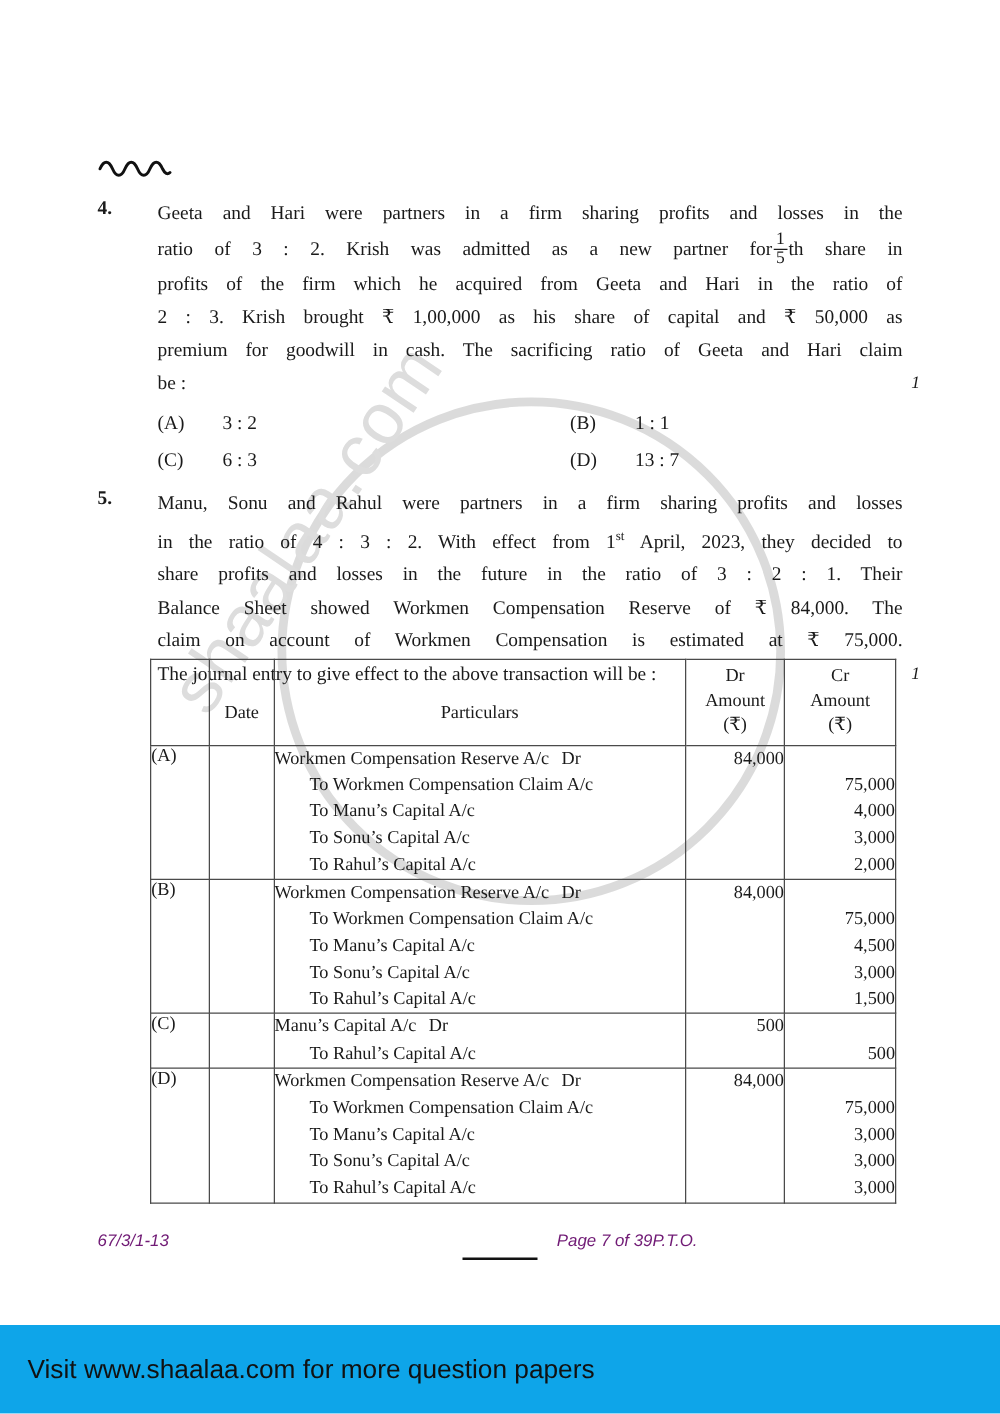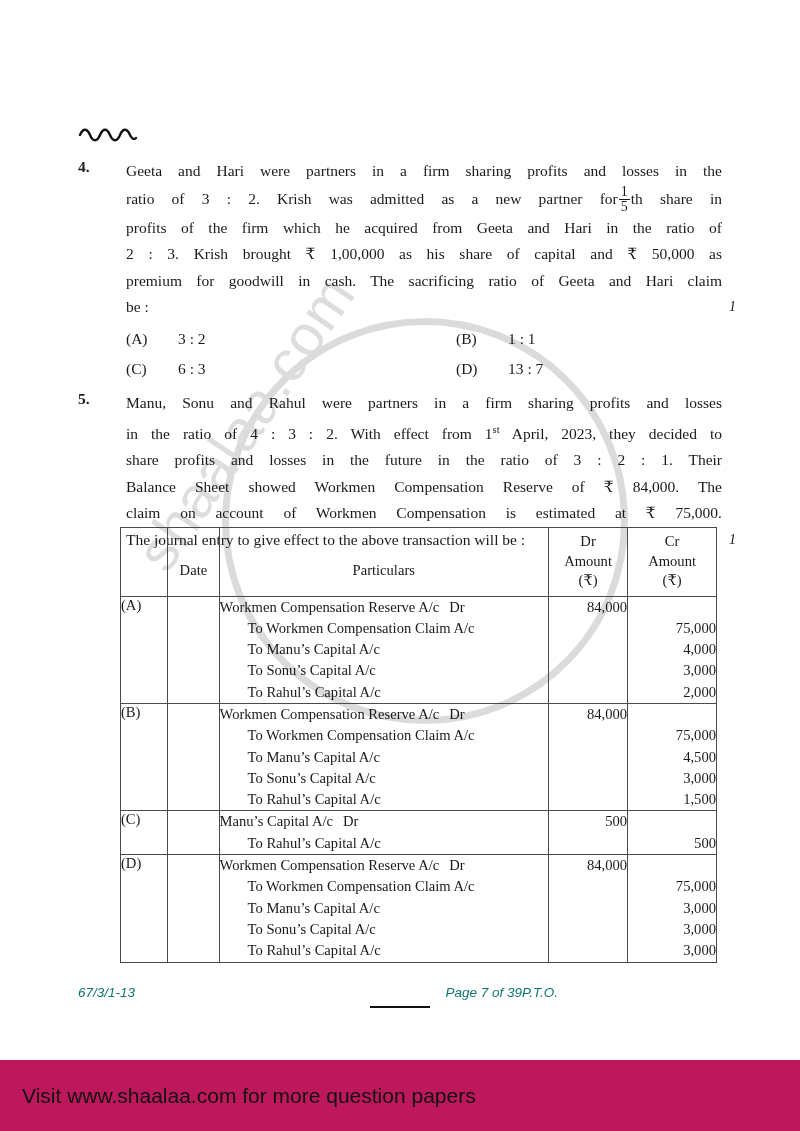--- a/index.html
+++ b/index.html
@@ -188,21 +188,21 @@
   .footer {
     position: absolute;
     left: 78px;
     top: 985px;
     width: 644px;
     display: flex;
     align-items: center;
     font-family: "Liberation Sans", sans-serif;
     font-style: italic;
     font-size: 13.5px;
-    color: #0f766e;
+    color: #701a75;
   }
   .f-left { width: 200px; text-align: left; }
   .f-mid {
     flex: 1;
     text-align: right;
     position: relative;
   }
   .f-mid .rule {
     position: absolute;
     left: 92px;
@@ -212,21 +212,21 @@
     background: #111;
   }
   .f-right { width: 200px; }
 
   .banner {
     position: absolute;
     left: 0;
     top: 1060px;
     width: 800px;
     height: 71px;
-    background: #be185d;
+    background: #0ea5e9;
     display: flex;
     align-items: center;
   }
   .banner span {
     font-family: "Liberation Sans", sans-serif;
     font-size: 21px;
     color: #111;
     padding-left: 22px;
   }
 </style>

